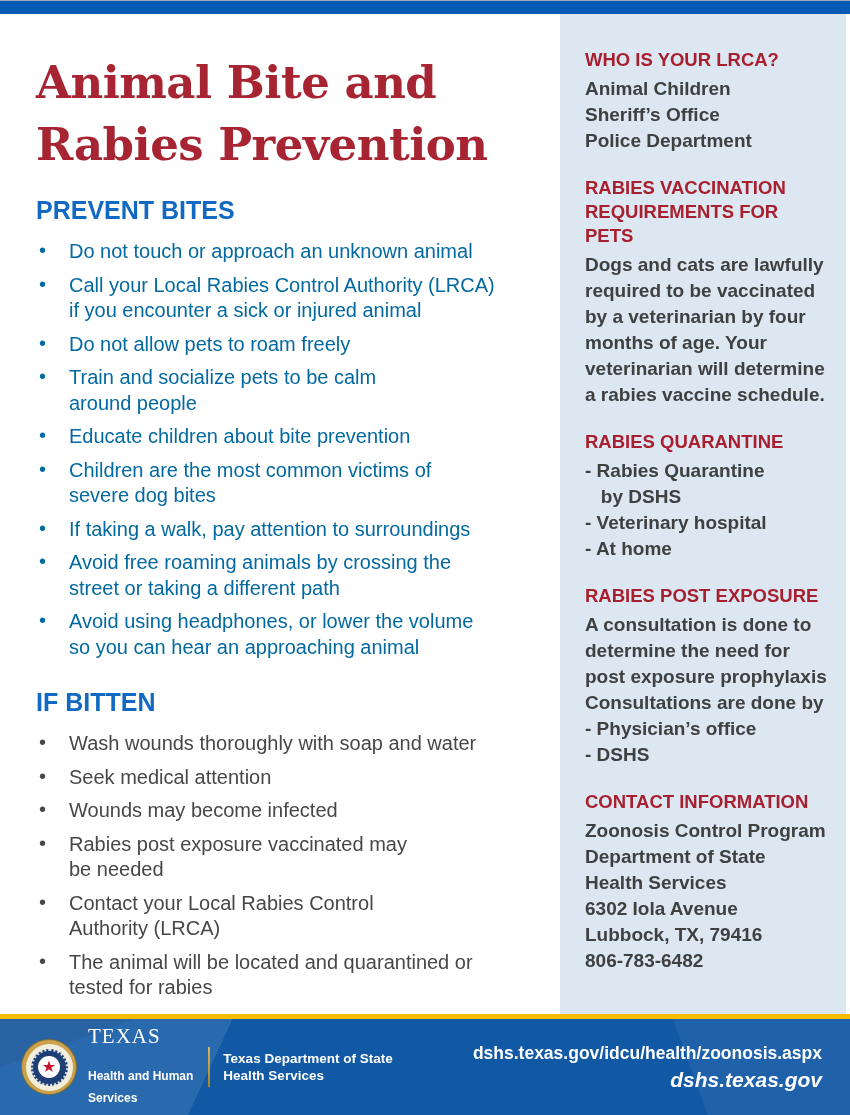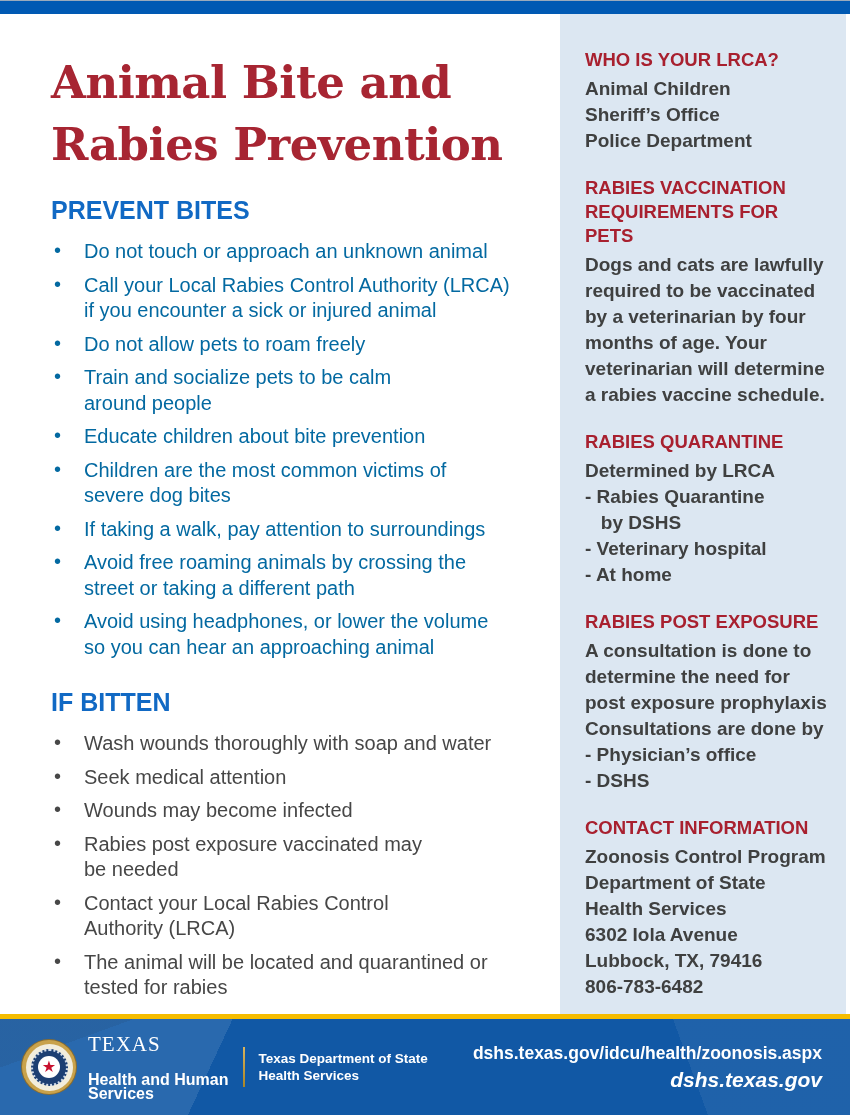--- a/index.html
+++ b/index.html
@@ -9,21 +9,21 @@
     background: #ffffff; overflow: hidden;
     font-family: "Liberation Sans", sans-serif;
   }
   
   .top-bar {
     position: absolute; top: 0; left: 0; right: 0; height: 14px;
     background: #0059B3; border-top: 1px solid #9aaabc;
   }
   
   .main {
-    position: absolute; top: 14px; left: 15px; width: 560px;
+    position: absolute; top: 14px; left: 0; width: 560px;
     padding: 38px 26px 0 36px;
   }
   .title {
     font-family: "DejaVu Serif", serif; font-weight: bold;
     color: #A72532; font-size: 45px; line-height: 62px;
     letter-spacing: -0.5px; margin: 0 0 20px 0; white-space: pre-line;
   }
   .sec-heading {
     color: #1169C4; font-size: 25px; font-weight: bold;
     margin: 0 0 14px 0;
@@ -80,21 +80,21 @@
     width: 22px; height: 22px; border-radius: 50%; background: #ffffff;
     display: flex; align-items: center; justify-content: center;
   }
   .star-glyph { color: #C8102E; font-size: 16px; line-height: 1; }
   .hhs-text { color: #ffffff; margin-left: 12px; }
   .hhs-texas {
     font-family: "Liberation Serif", serif; font-size: 21px;
     letter-spacing: 1px; line-height: 22px;
   }
   .hhs-sub {
-    font-size: 16px; font-weight: bold; line-height: 14px;
+    font-size: 12px; font-weight: bold; line-height: 22px;
     white-space: pre-line; margin-top: 18px;
   }
   .footer-divider {
     width: 2px; height: 40px; margin: 0 13px 0 15px;
     background: linear-gradient(#d8b35e, #a98527); flex: 0 0 auto;
   }
   .dept {
     color: #ffffff; font-size: 13.5px; font-weight: bold;
     line-height: 17px; white-space: pre-line;
   }
@@ -167,21 +167,20 @@
           <div class="sb-line">by a veterinarian by four</div>
           <div class="sb-line">months of age. Your</div>
           <div class="sb-line">veterinarian will determine</div>
           <div class="sb-line">a rabies vaccine schedule.</div>
         </div>
     </div>
     <div class="sb-section">
       <h3 class="sb-title">RABIES QUARANTINE</h3>
       <div>
 
-      <div class="sb-line">Determined by LRCA</div>
           <div class="sb-line">- Rabies Quarantine</div>
           <div class="sb-line">   by DSHS</div>
           <div class="sb-line">- Veterinary hospital</div>
           <div class="sb-line">- At home</div>
         </div>
     </div>
     <div class="sb-section">
       <h3 class="sb-title">RABIES POST EXPOSURE</h3>
       <div>
 

